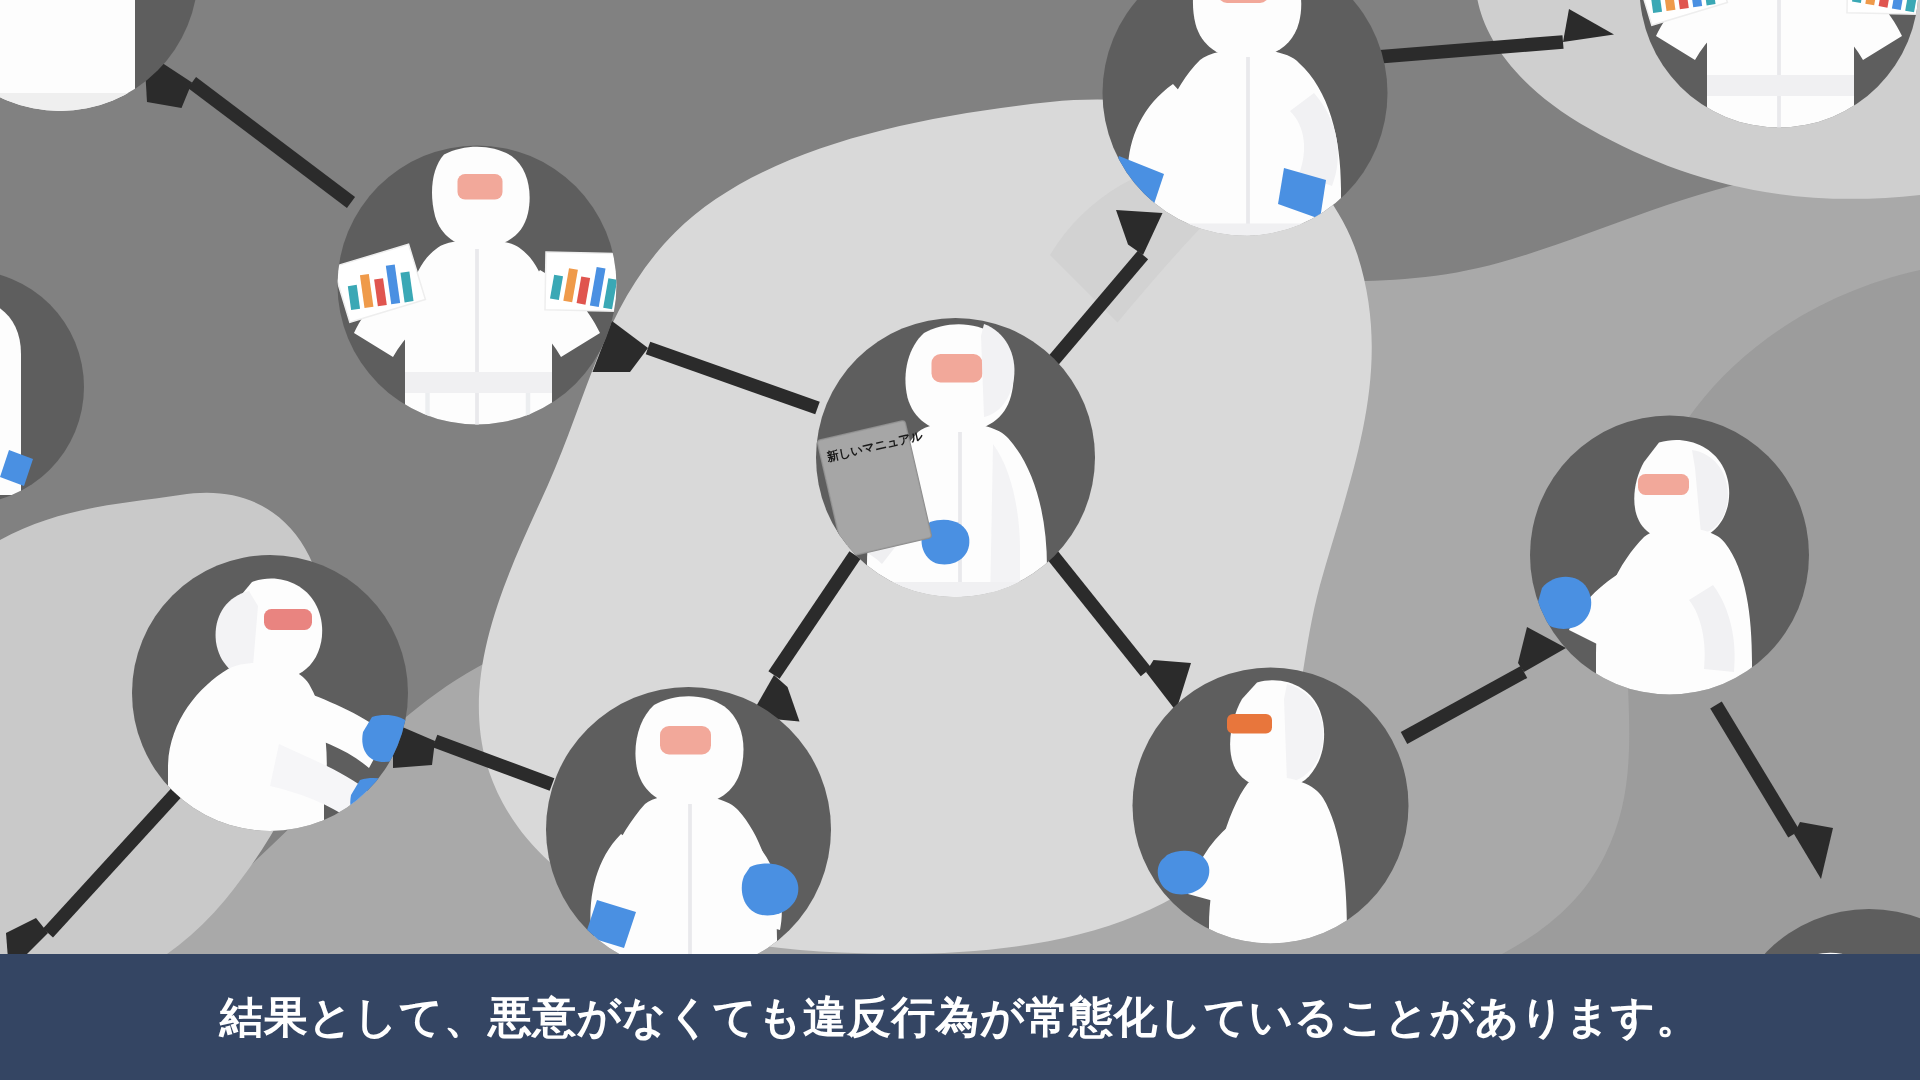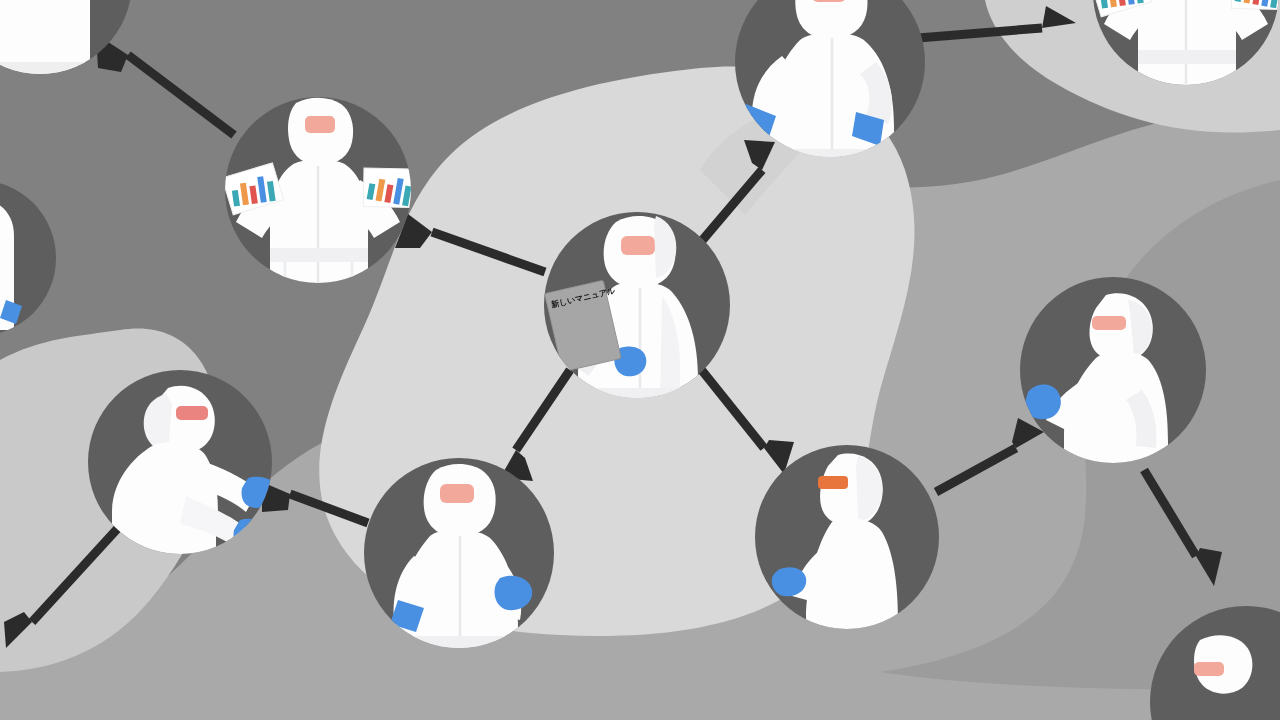--- a/index.html
+++ b/index.html
@@ -373,13 +373,16 @@
             <rect x="552" y="282" width="60" height="80" rx="2" fill="#ffffff" opacity="0.12"></rect>
             <text x="556" y="297" font-family="'DejaVu Sans','Liberation Sans',sans-serif" font-size="8" font-weight="700" fill="#1a1a1a">新しいマニュアル</text>
           </g>
 
           <rect x="578" y="388" width="120" height="12" fill="#f0f0f2"></rect>
         </g>
       </g>
     </svg>
   </div>
 
+  <div class="subtitle-bar" style="background: rgb(52, 69, 99); height: 84px;">
+    <div class="subtitle-text" style="color: rgb(255, 255, 255);">結果として、悪意がなくても違反行為が常態化していることがあります。</div>
+  </div>
 </div>
 
 </body></html>

